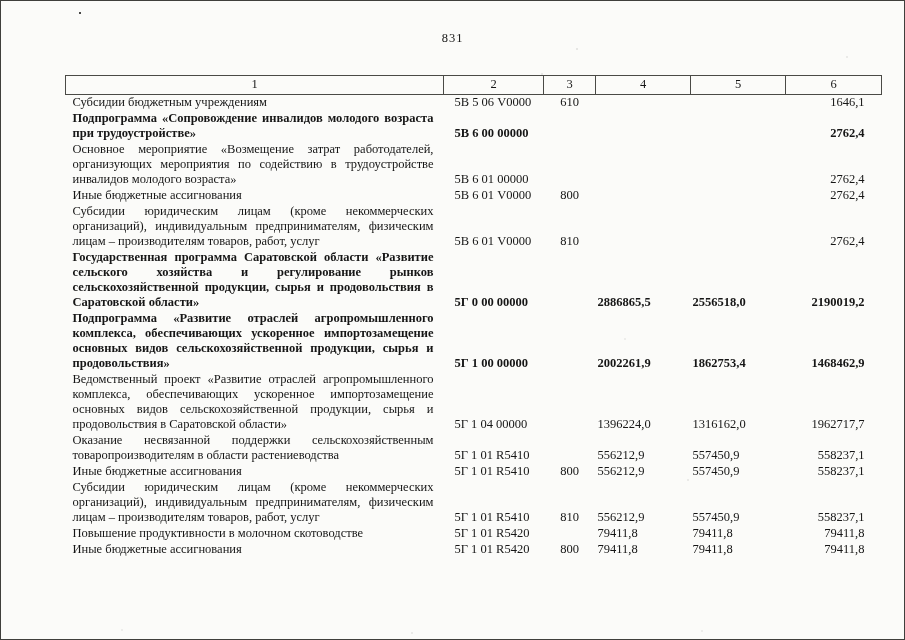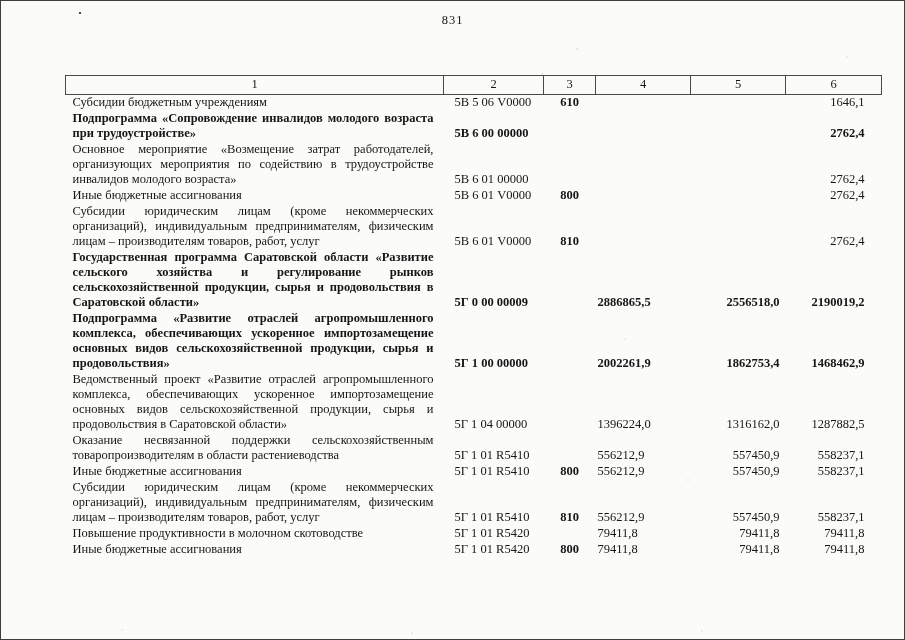--- a/index.html
+++ b/index.html
@@ -14,21 +14,21 @@
     height: 640px;
     margin: 0 auto;
     background: #fbfbf9;
     border: 1px solid #3f3f3c;
     box-sizing: border-box;
     color: #161616;
     overflow: hidden;
   }
   .page-number {
     position: absolute;
-    top: 12px;
+    top: 30px;
     left: 0;
     width: 100%;
     text-align: center;
     font-size: 12.5px;
     letter-spacing: 1px;
   }
   table.budget {
     position: absolute;
     left: 64px;
     top: 74px;
@@ -59,23 +59,23 @@
     vertical-align: top;
     text-align: justify;
     padding-left: 7px;
     padding-right: 10px;
   }
   td.cell-code {
     padding-left: 11px;
     white-space: nowrap;
     text-align: left;
   }
-  td.cell-group { text-align: center; font-weight: bold; }
+  td.cell-group { text-align: center; }
   td.cell-col4 { text-align: left; padding-right: 4px; }
-  td.cell-col5 { text-align: right; padding-right: 6px; }
+  td.cell-col5 { padding-right: 6px; }
   td.cell-col6 { text-align: right; padding-right: 17px; }
   tr.bold td { font-weight: bold; }
   .noise {
     position: absolute;
     top: 0; left: 0;
     width: 2px; height: 2px;
     background: transparent;
     box-shadow:
       78px 11px 0 0 rgba(40,40,40,0.85),
       575px 47px 0 -0.5px rgba(90,90,90,0.5),
@@ -154,41 +154,41 @@
         <tr>
           <td class="cell-name">Субсидии юридическим лицам (кроме некоммерческих организаций), индивидуальным предпринимателям, физическим лицам – производителям товаров, работ, услуг</td>
           <td class="cell-code">5В 6 01 V0000</td>
           <td class="cell-group">810</td>
           <td class="cell-col4"></td>
           <td class="cell-col5"></td>
           <td class="cell-col6">2762,4</td>
         </tr>
         <tr class="bold">
           <td class="cell-name">Государственная программа Саратовской области «Развитие сельского хозяйства и регулирование рынков сельскохозяйственной продукции, сырья и продовольствия в Саратовской области»</td>
-          <td class="cell-code">5Г 0 00 00009</td>
+          <td class="cell-code">5Г 0 00 00000</td>
           <td class="cell-group"></td>
           <td class="cell-col4">2886865,5</td>
           <td class="cell-col5">2556518,0</td>
           <td class="cell-col6">2190019,2</td>
         </tr>
         <tr class="bold">
           <td class="cell-name">Подпрограмма «Развитие отраслей агропромышленного комплекса, обеспечивающих ускоренное импортозамещение основных видов сельскохозяйственной продукции, сырья и продовольствия»</td>
           <td class="cell-code">5Г 1 00 00000</td>
           <td class="cell-group"></td>
           <td class="cell-col4">2002261,9</td>
           <td class="cell-col5">1862753,4</td>
           <td class="cell-col6">1468462,9</td>
         </tr>
         <tr>
           <td class="cell-name">Ведомственный проект «Развитие отраслей агропромышленного комплекса, обеспечивающих ускоренное импортозамещение основных видов сельскохозяйственной продукции, сырья и продовольствия в Саратовской области»</td>
           <td class="cell-code">5Г 1 04 00000</td>
           <td class="cell-group"></td>
           <td class="cell-col4">1396224,0</td>
           <td class="cell-col5">1316162,0</td>
-          <td class="cell-col6">1287882,5</td>
+          <td class="cell-col6">1962717,7</td>
         </tr>
         <tr>
           <td class="cell-name">Оказание несвязанной поддержки сельскохозяйственным товаропроизводителям в области растениеводства</td>
           <td class="cell-code">5Г 1 01 R5410</td>
           <td class="cell-group"></td>
           <td class="cell-col4">556212,9</td>
           <td class="cell-col5">557450,9</td>
           <td class="cell-col6">558237,1</td>
         </tr>
         <tr>

